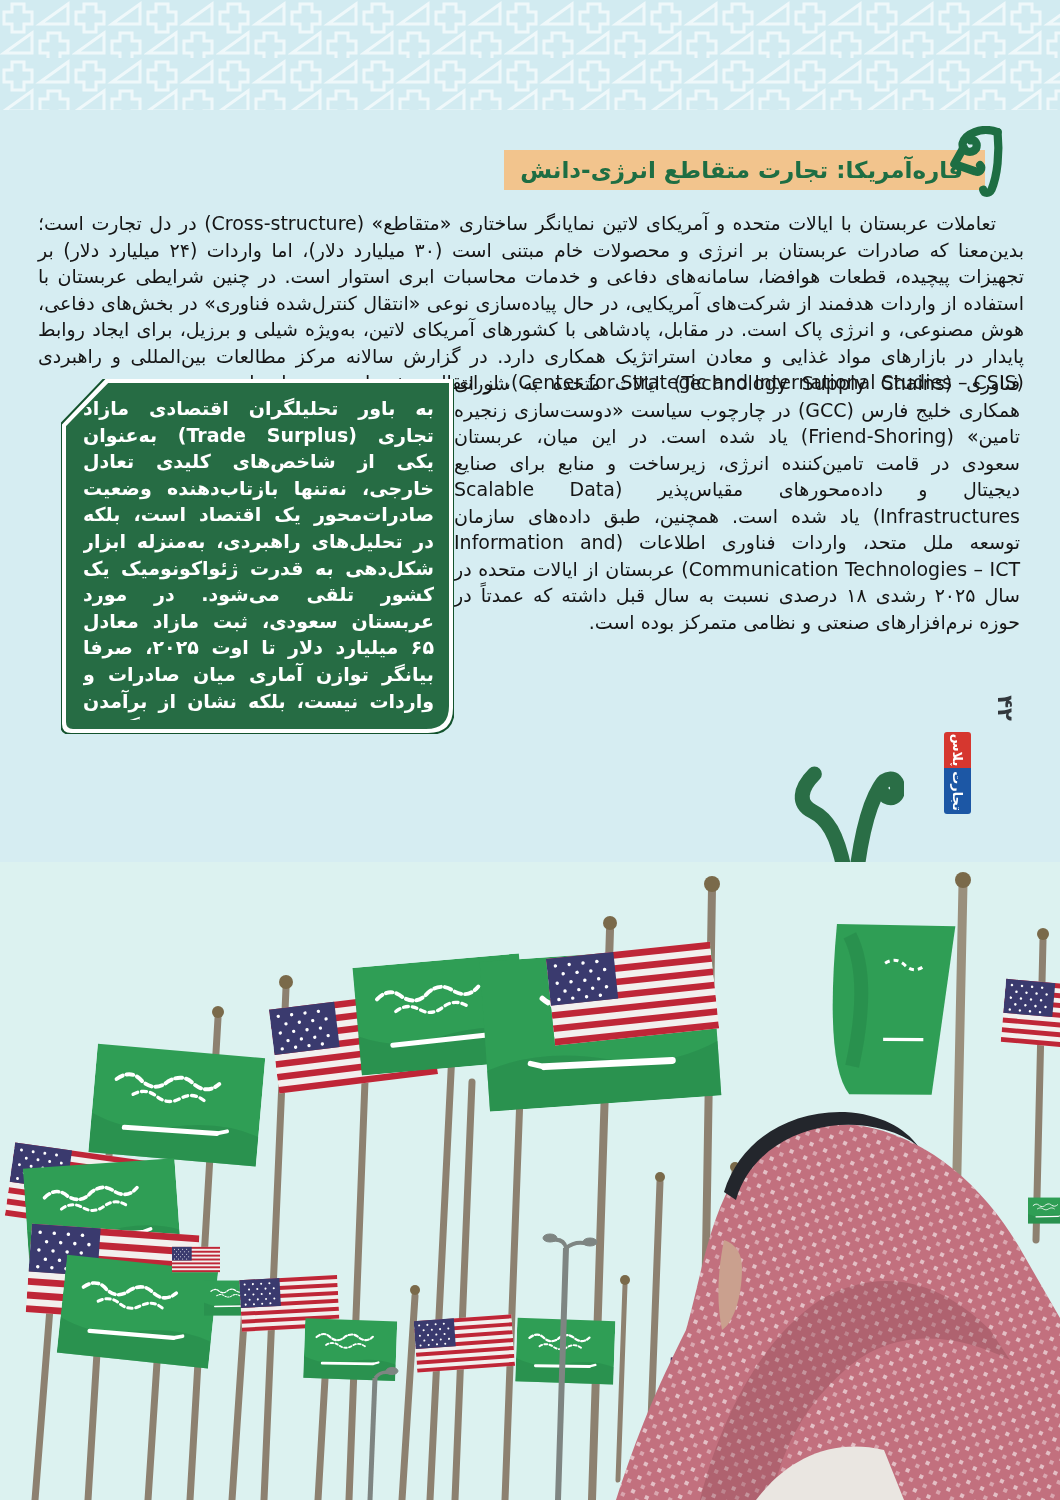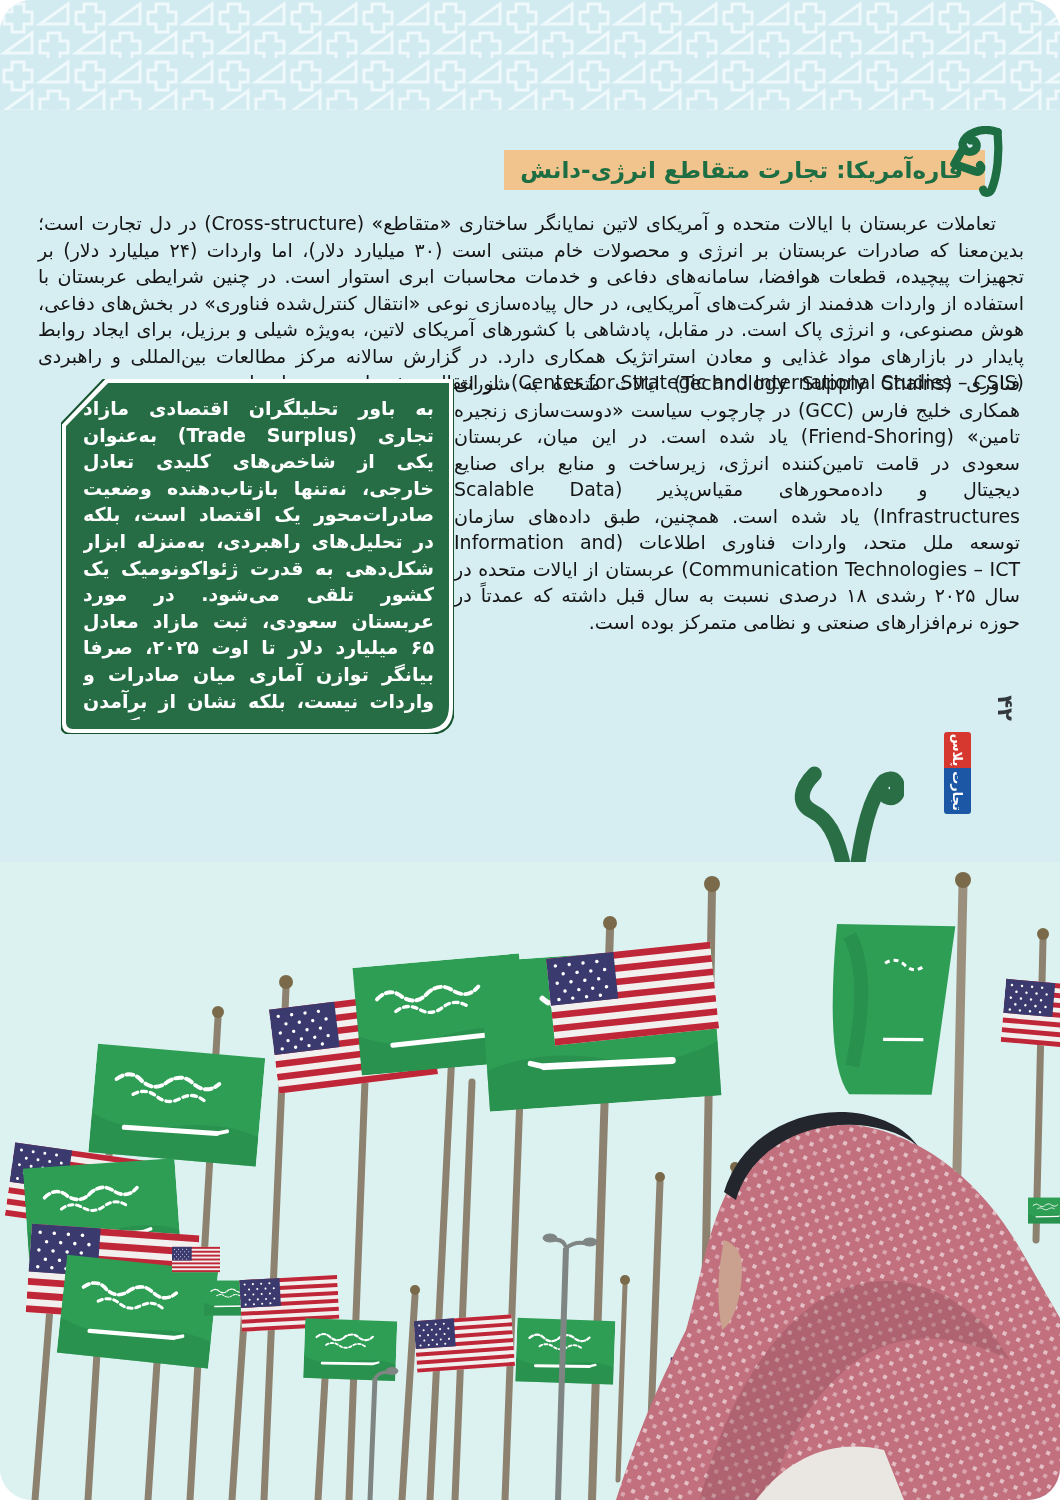--- a/index.html
+++ b/index.html
@@ -1,17 +1,17 @@
 <!DOCTYPE html>
 <html lang="fa" dir="rtl"><head>
 <meta charset="utf-8">
 <style>
   html,body{margin:0;padding:0;}
   body{font-family:"DejaVu Sans","Liberation Sans",sans-serif;}
-  .page{position:relative;width:1060px;height:1500px;background:#d6edf2;overflow:hidden;direction:rtl;border-radius:32px;}
+  .page{position:relative;width:1060px;height:1500px;background:#d6edf2;overflow:hidden;direction:rtl;}
   .pattern-band{position:absolute;top:0;left:0;width:1060px;height:118px;}
   .section-num-svg{position:absolute;top:126px;right:52px;width:62px;height:72px;z-index:3;}
   .title-chip{position:absolute;top:150px;right:75px;height:40px;line-height:40px;
     background:#f2c48d;color:#1e6e43;font-size:23px;font-weight:bold;
     padding:0 22px 0 16px;white-space:nowrap;z-index:2;}
   
   .intro{position:absolute;top:191px;right:36px;left:38px;
     color:#151515;font-size:19px;line-height:26.5px;text-align:justify;
     text-indent:28px;direction:rtl;}
   .column{position:absolute;top:351px;right:40px;width:566px;

